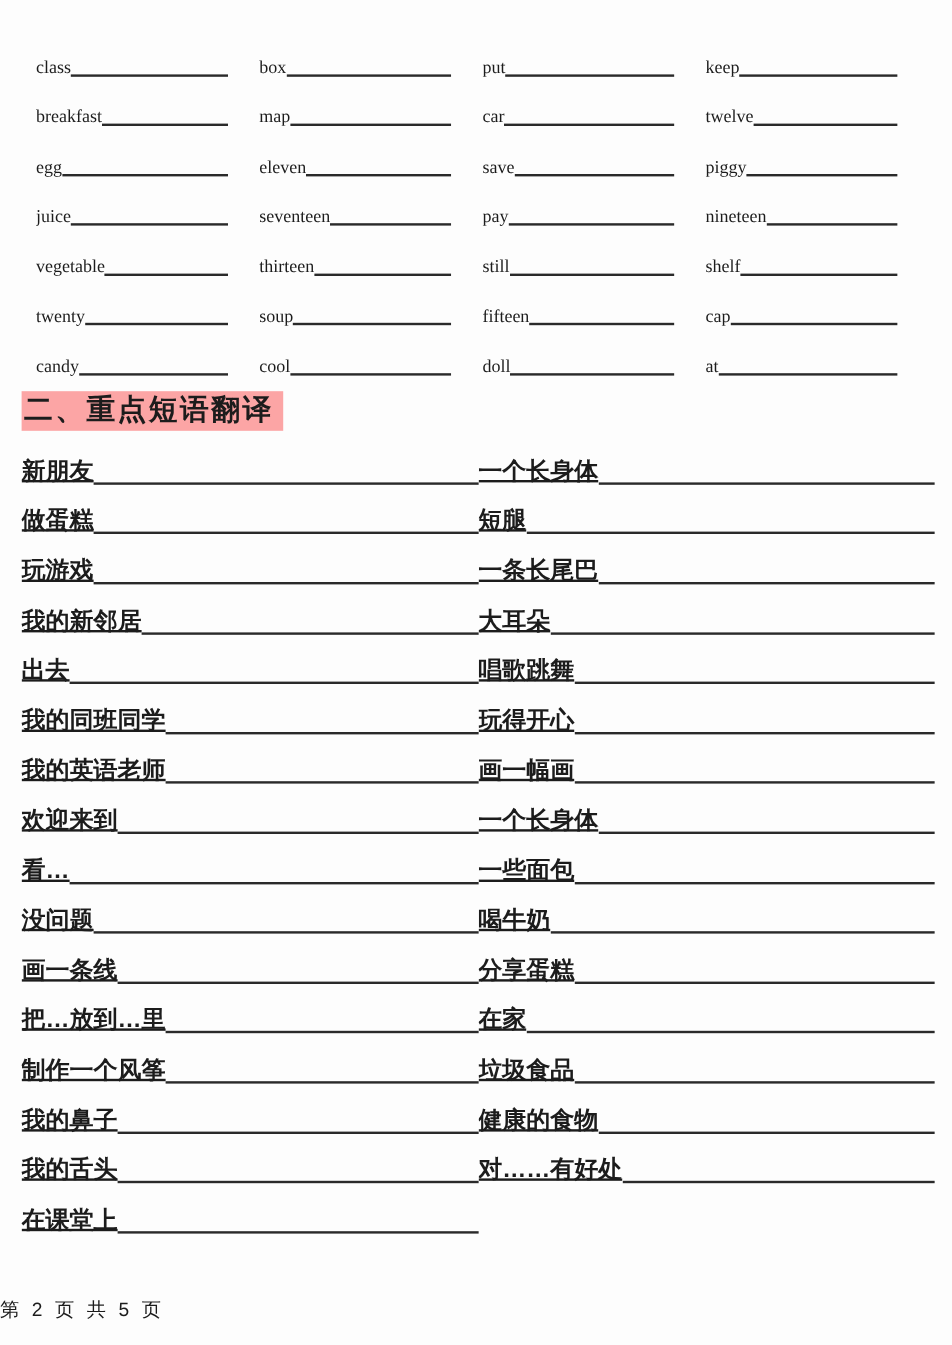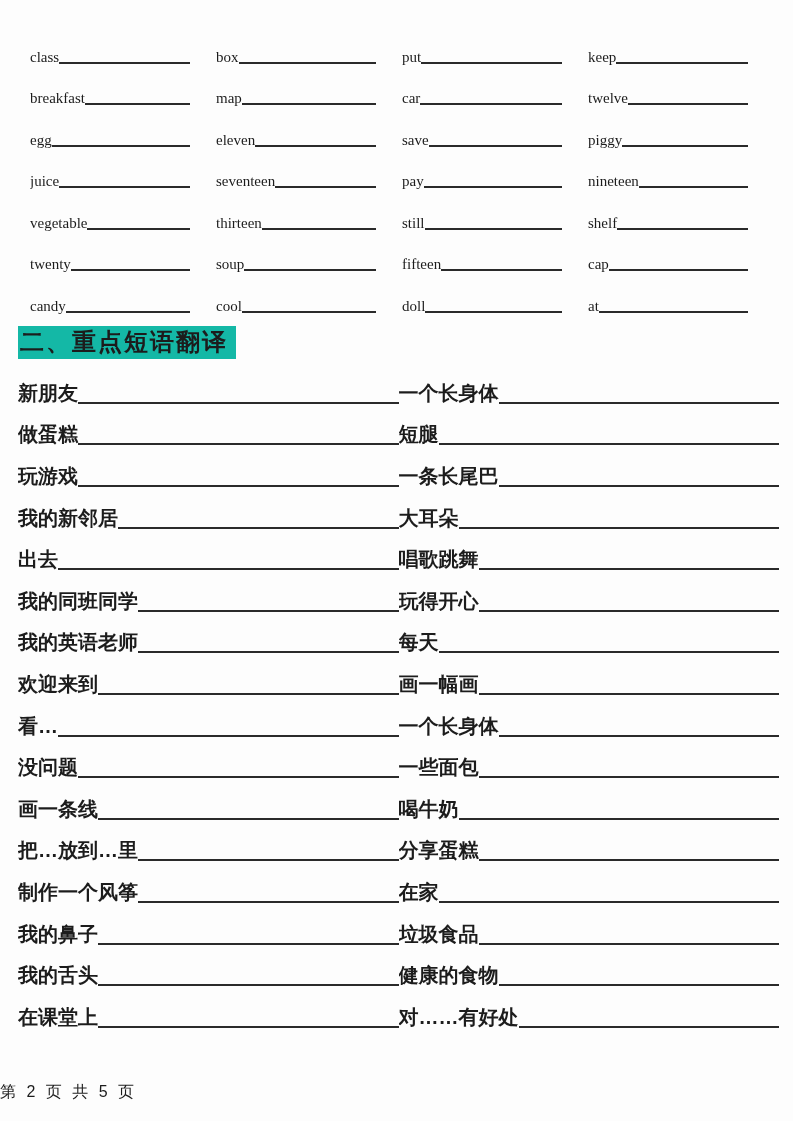--- a/index.html
+++ b/index.html
@@ -57,20 +57,21 @@
     letter-spacing: 2px;
     line-height: 1.2;
     padding: 2px 8px 3px 2px;
     background: #d2e2f0;
   }
   
   .phrase-grid {
     display: grid;
     grid-template-columns: 1fr 1fr;
     padding: 0 14px 0 18px;
+    text-decoration: underline;
   }
   .phrase-row {
     height: 41.6px;
     display: flex;
     align-items: flex-end;
     overflow: hidden;
   }
   .phrase-label {
     font-size: 20px;
     font-weight: bold;
@@ -201,21 +202,21 @@
         <span class="word-label">doll</span>
         <span class="blank-line"></span>
       </div>
       <div class="word-cell">
         <span class="word-label">at</span>
         <span class="blank-line"></span>
       </div>
     </div>
 
   <div class="section-header">
-    <span class="section-title" style="background-color: #14b8a6;">二、重点短语翻译</span>
+    <span class="section-title" style="background-color: #fca5a5;">二、重点短语翻译</span>
   </div>
 
   <div class="phrase-grid">
     <div class="phrase-col" id="phrase-col-left">
         <div class="phrase-row">
           <span class="phrase-label">新朋友</span>
           <span class="blank-line"></span>
         </div>
         <div class="phrase-row">
           <span class="phrase-label">做蛋糕</span>
@@ -297,24 +298,20 @@
         </div>
         <div class="phrase-row">
           <span class="phrase-label">唱歌跳舞</span>
           <span class="blank-line"></span>
         </div>
         <div class="phrase-row">
           <span class="phrase-label">玩得开心</span>
           <span class="blank-line"></span>
         </div>
         <div class="phrase-row">
-          <span class="phrase-label">每天</span>
-          <span class="blank-line"></span>
-        </div>
-        <div class="phrase-row">
           <span class="phrase-label">画一幅画</span>
           <span class="blank-line"></span>
         </div>
         <div class="phrase-row">
           <span class="phrase-label">一个长身体</span>
           <span class="blank-line"></span>
         </div>
         <div class="phrase-row">
           <span class="phrase-label">一些面包</span>
           <span class="blank-line"></span>

